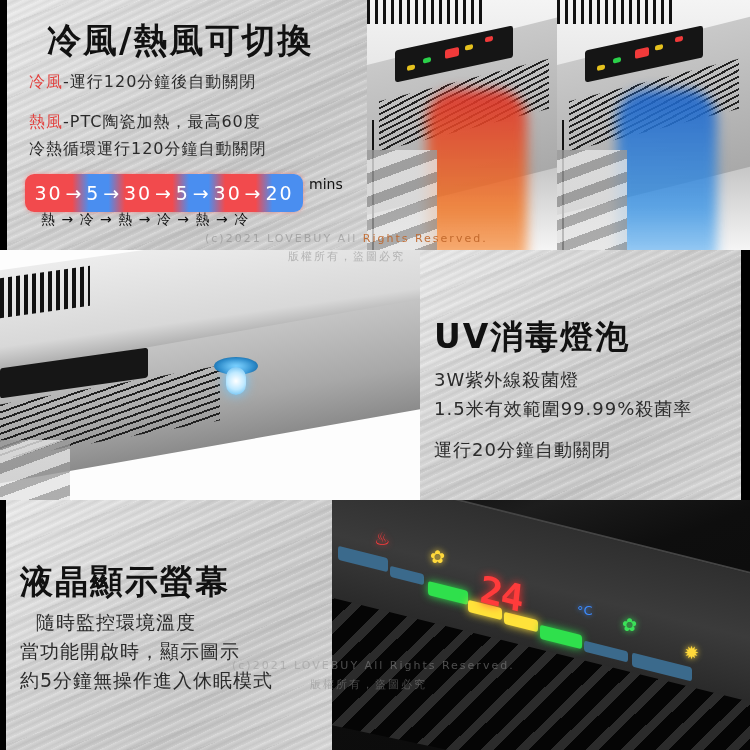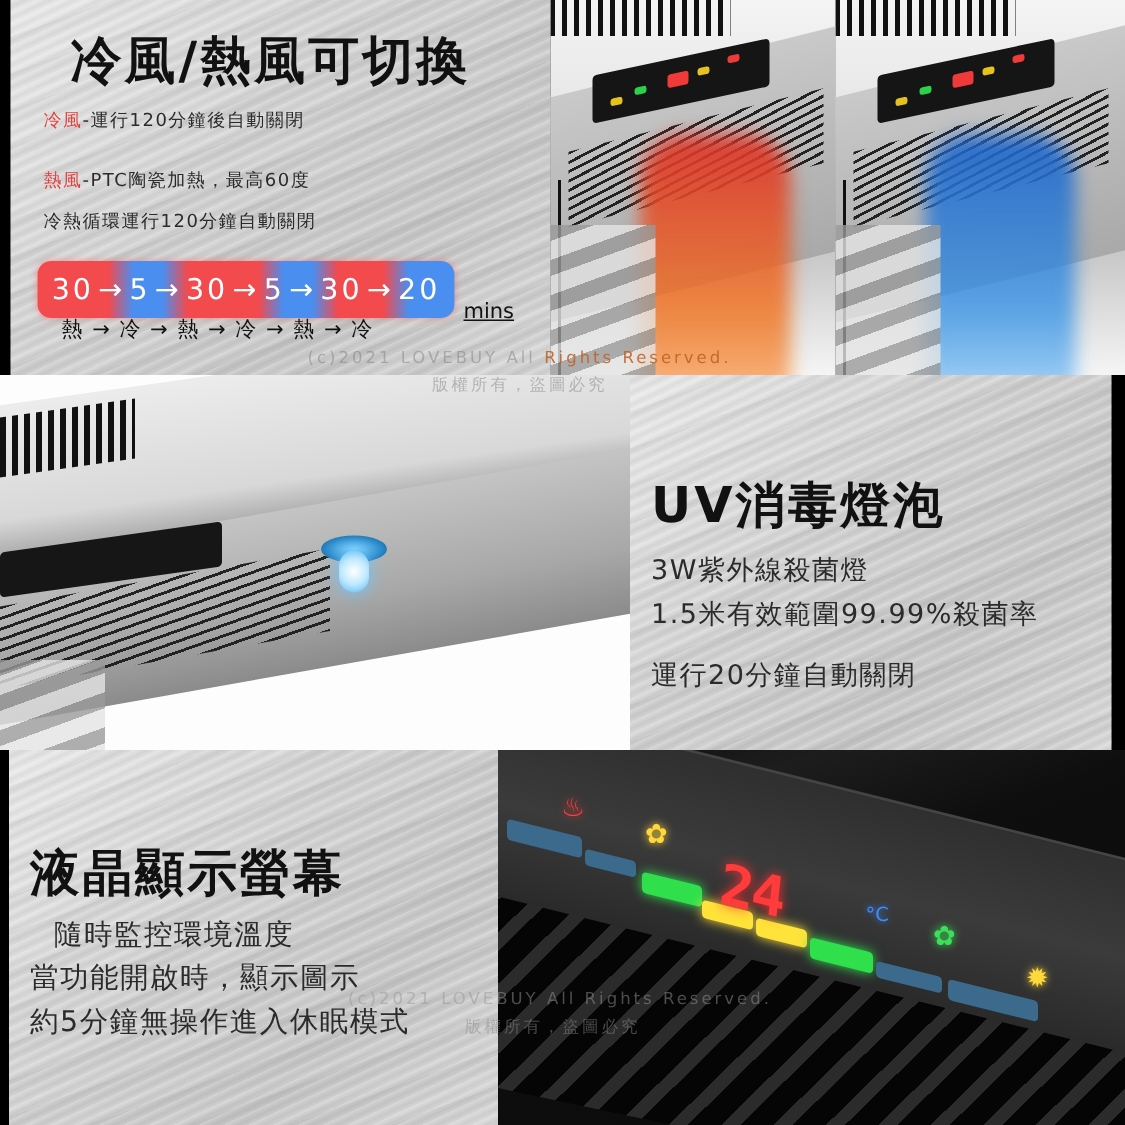--- a/index.html
+++ b/index.html
@@ -11,29 +11,29 @@
       repeating-linear-gradient(155deg, rgba(255,255,255,0.22) 0px, rgba(255,255,255,0) 2px, rgba(0,0,0,0.05) 4px, rgba(255,255,255,0) 7px),
       repeating-linear-gradient(160deg, rgba(0,0,0,0.04) 0px, rgba(0,0,0,0) 11px, rgba(255,255,255,0.12) 17px, rgba(0,0,0,0) 23px),
       linear-gradient(135deg, #e9e9e9 0%, #d3d3d3 40%, #c8c8c8 70%, #d6d6d6 100%);
   }
 
   .panel { position: absolute; overflow: hidden; }
 
   
   #p-hotcold-text { left: 7px; top: 0; width: 360px; height: 250px; }
   #p-hotcold-text .title { position: absolute; left: 40px; top: 18px; font-size: 34px; font-weight: bold; color: #111; letter-spacing: 2px; }
-  #p-hotcold-text .line { position: absolute; left: 22px; font-size: 12px; color: #2b2b2b; letter-spacing: 1px; white-space: nowrap; }
+  #p-hotcold-text .line { position: absolute; left: 22px; font-size: 16px; color: #2b2b2b; letter-spacing: 1px; white-space: nowrap; }
   #p-hotcold-text .line .red { color: #e2423f; }
   .cycle-bar {
     position: absolute; left: 18px; top: 174px; width: 278px; height: 38px; border-radius: 9px;
     display: flex; align-items: center; justify-content: space-around; padding: 0 8px;
     box-shadow: 0 0 4px rgba(255,80,80,0.5);
   }
   .cycle-bar span { color: #fff; font-size: 19px; letter-spacing: 2px; }
-  .mins { position: absolute; left: 302px; top: 200px; font-size: 14px; color: #111; text-decoration: underline; }
+  .mins { position: absolute; left: 302px; top: 176px; font-size: 14px; color: #111; }
   .cycle-labels { position: absolute; left: 34px; top: 211px; font-size: 14px; color: #111; letter-spacing: 1px; white-space: nowrap; }
 
   #p-hot-img { left: 367px; top: 0; width: 190px; height: 250px; }
   #p-cold-img { left: 557px; top: 0; width: 193px; height: 250px; }
   .hood-img { background: linear-gradient(180deg, #f4f4f4 0%, #e6e6e6 30%, #cfcfcf 45%, #bdbdbd 60%, #f5f5f5 100%); }
   .vents-top { position: absolute; left: 0; top: 0; width: 120px; height: 24px;
     background: repeating-linear-gradient(90deg, #111 0 3px, transparent 3px 8px); }
   .shelf { position: absolute; left: -10px; top: 40px; width: 220px; height: 150px; transform: skewY(-14deg);
     background: linear-gradient(180deg, #c9c9c9, #a9a9a9); }
   .lcd-mini { position: absolute; left: 28px; top: 38px; width: 118px; height: 32px; background: #151515; border-radius: 3px; transform: skewY(-12deg); }

